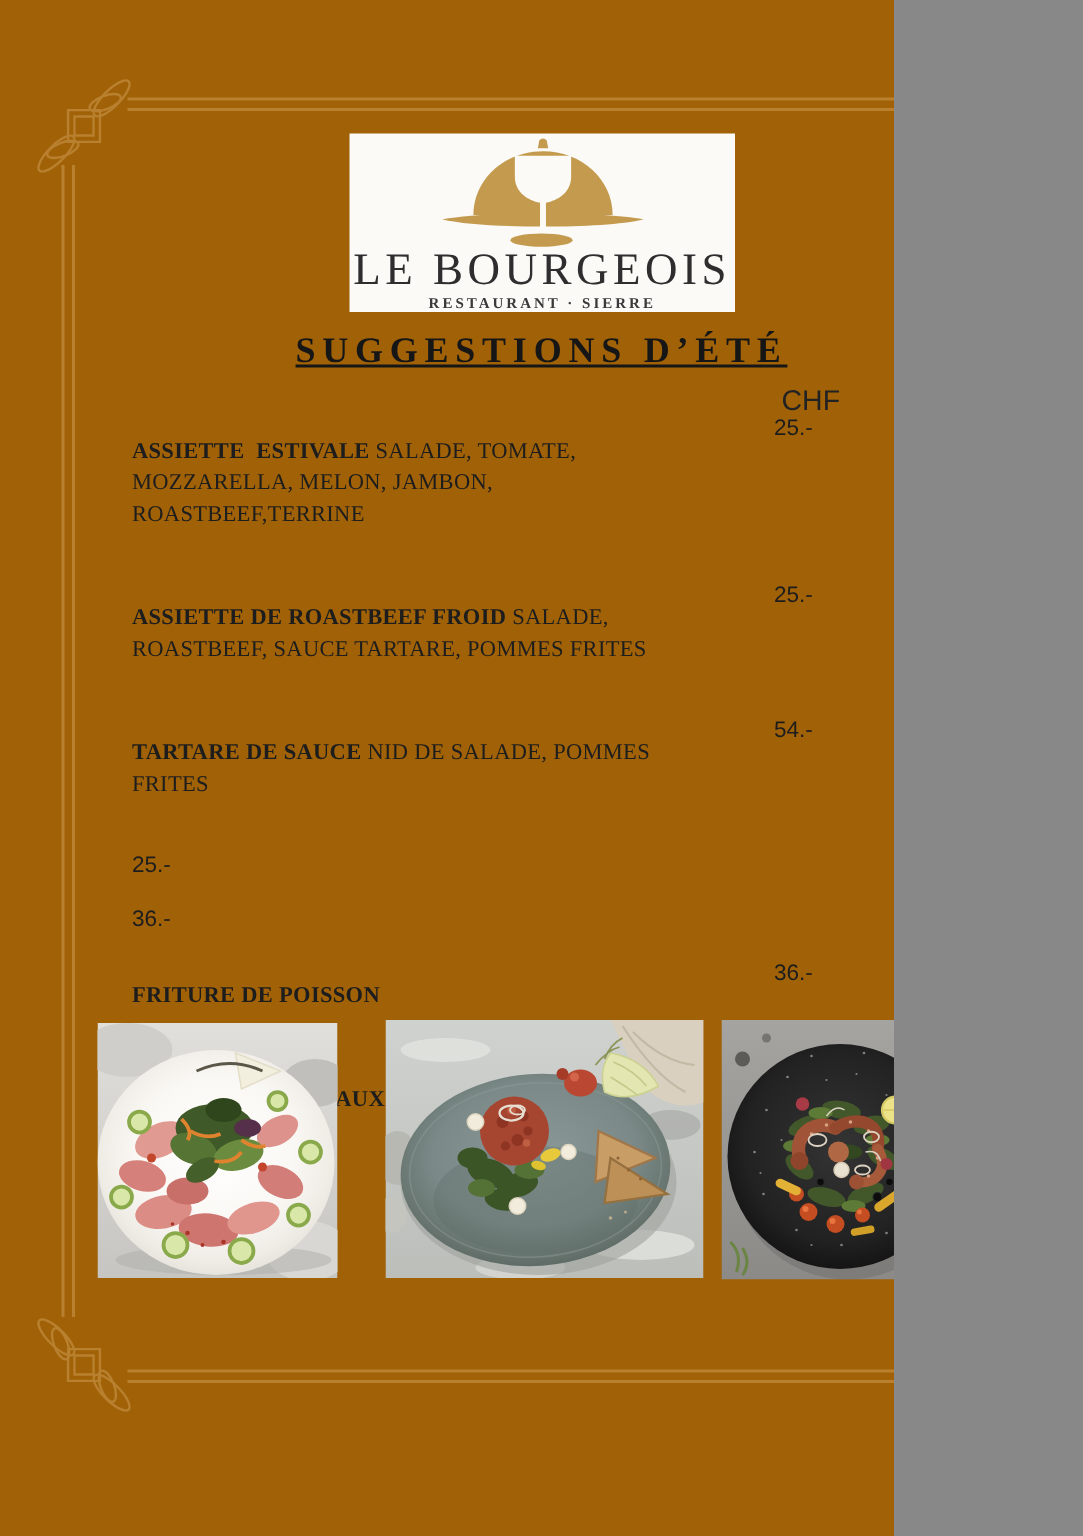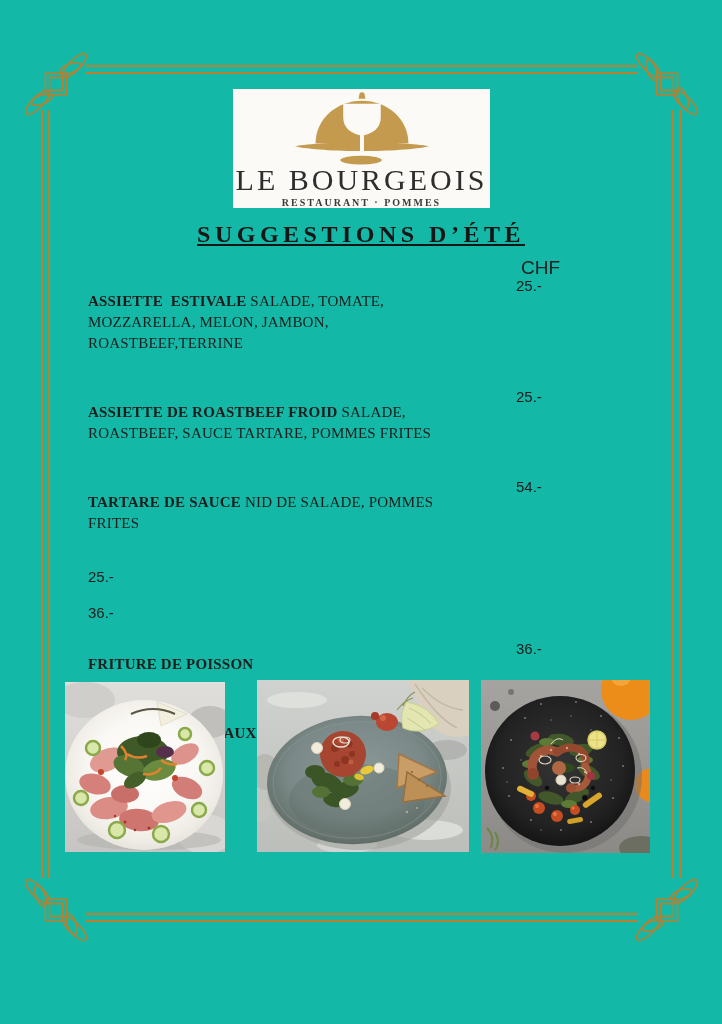--- a/index.html
+++ b/index.html
@@ -1,16 +1,16 @@
 <!DOCTYPE html>
 <html><head>
 <meta charset="utf-8">
 <style>
   html,body{margin:0;padding:0;background:#888;}
-  .page{position:relative;width:722px;height:1024px;background:#14b8a6;overflow:hidden;
+  .page{position:relative;width:596px;height:1024px;background:#a16207;overflow:hidden;
         font-family:"Liberation Sans",sans-serif;}
   
   .bline{position:absolute;background:#b8802f;}
   .bl-top1{left:85px;top:65px;width:553px;height:2px;}
   .bl-top2{left:85px;top:72px;width:553px;height:2px;}
   .bl-bot1{left:85px;top:913px;width:553px;height:2px;}
   .bl-bot2{left:85px;top:920px;width:553px;height:2px;}
   .bl-left1{left:41px;top:110px;width:2px;height:768px;}
   .bl-left2{left:48px;top:110px;width:2px;height:768px;}
   .bl-right1{left:672px;top:110px;width:2px;height:768px;}
@@ -92,21 +92,21 @@
     <svg class="logo-svg" viewBox="0 0 140 79">
       <g fill="#c49b4e">
         <path d="M66.5,10 L67.5,4.5 Q70,2.2 72.5,4.5 L73.5,10 Z"></path>
         <path d="M23,55 C23,31 44,12 70,12 C96,12 117,31 117,55 Z"></path>
         <path d="M2,58 C30,52.5 110,52.5 138,58 C110,64.5 30,64.5 2,58 Z"></path>
         <ellipse cx="69" cy="72" rx="21" ry="4.5"></ellipse>
       </g>
       <path fill="#fbfaf7" d="M51,15 L89,15 L89,29 C89,40 80,45 72,46.8 L72,62 C72,64.4 74,65.6 75.5,66.5 L64.5,66.5 C66,65.6 68,64.4 68,62 L68,46.8 C60,45 51,40 51,29 Z"></path>
     </svg>
     <div class="brand">LE BOURGEOIS</div>
-    <div class="tagline">RESTAURANT · POMMES</div>
+    <div class="tagline">RESTAURANT · SIERRE</div>
   </div>
 
   <div class="menu-title">SUGGESTIONS D’ÉTÉ</div>
 
   <div class="chf">CHF</div>
 
   <div class="menu">
     <div class="row">
       <p class="itxt"><b>ASSIETTE  ESTIVALE</b> <span>SALADE, TOMATE, MOZZARELLA, MELON, JAMBON, ROASTBEEF,TERRINE</span></p>
       <div class="price">25.-</div>

